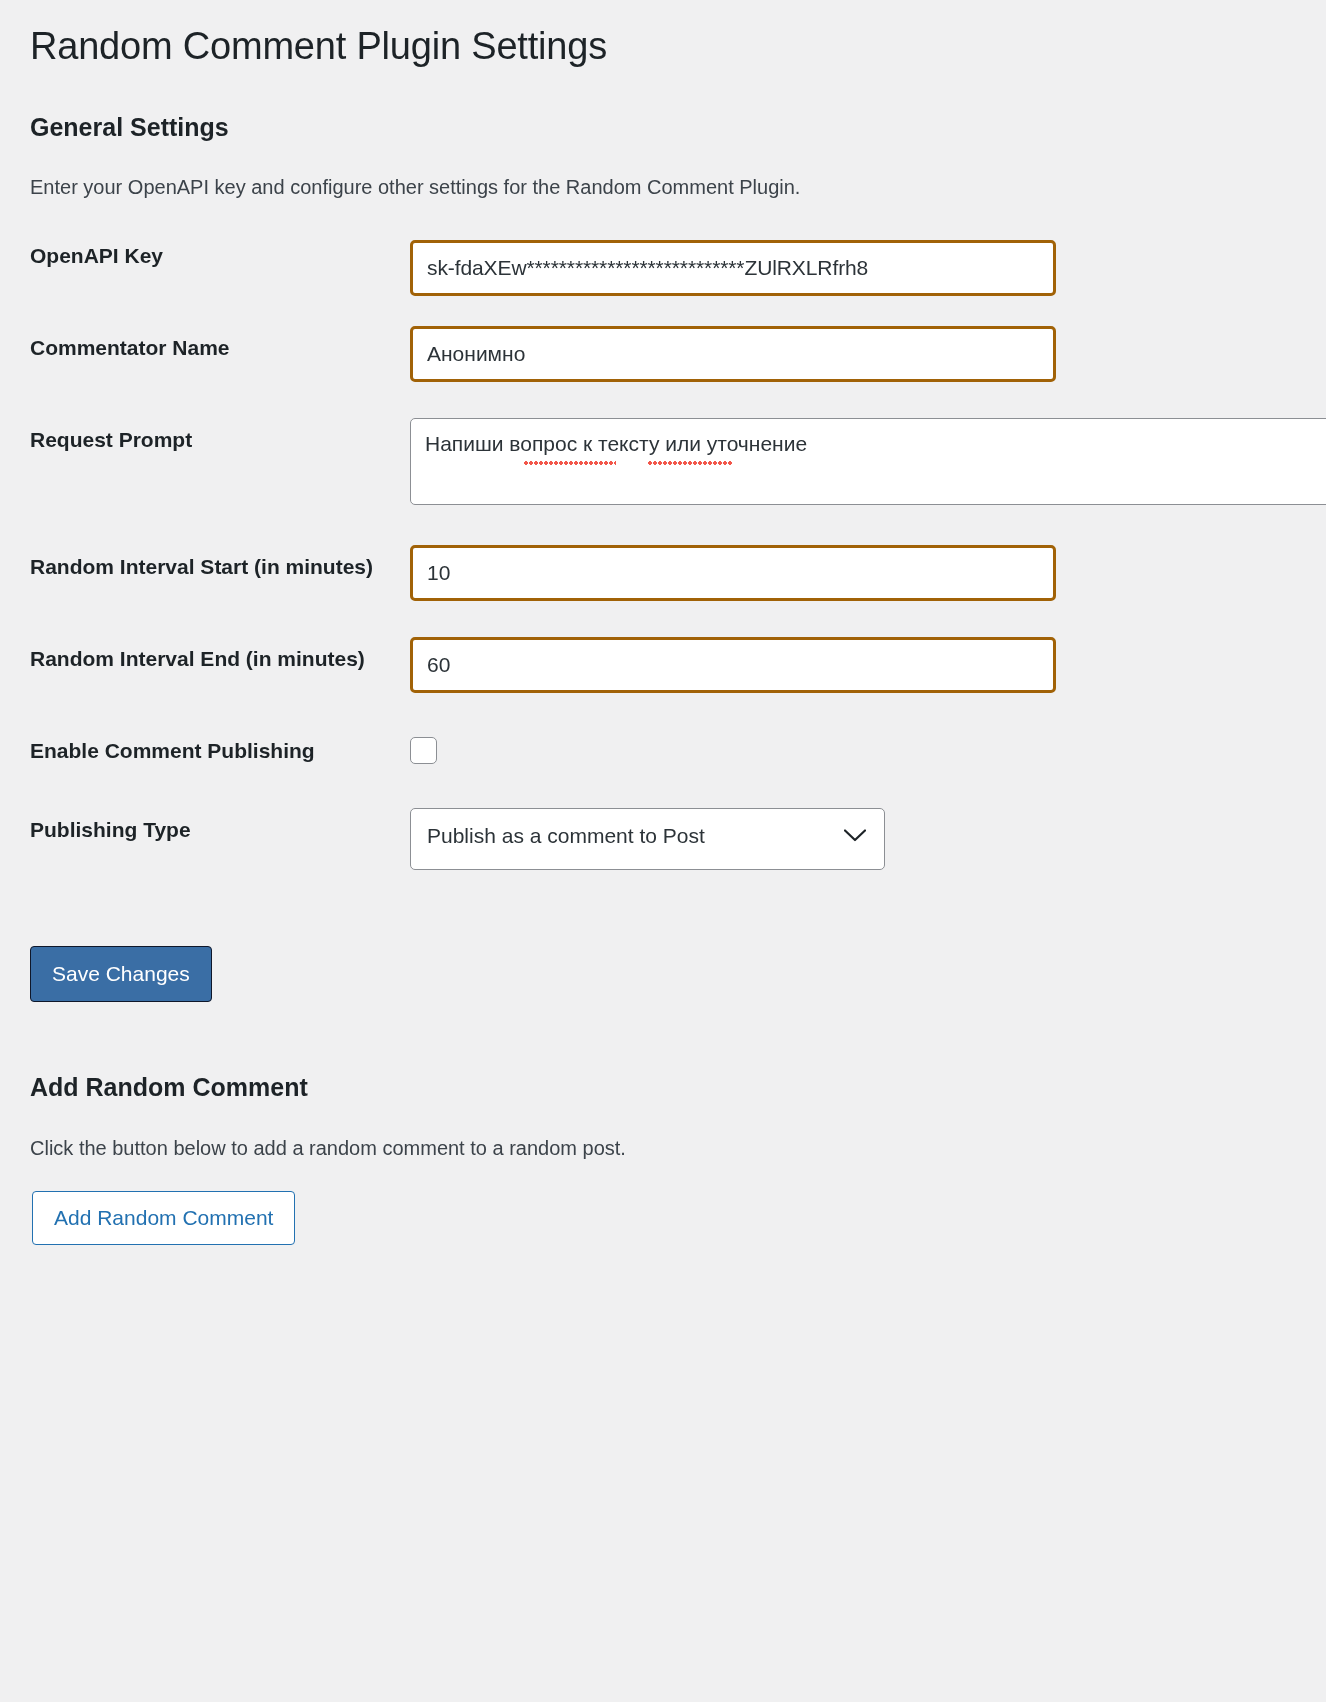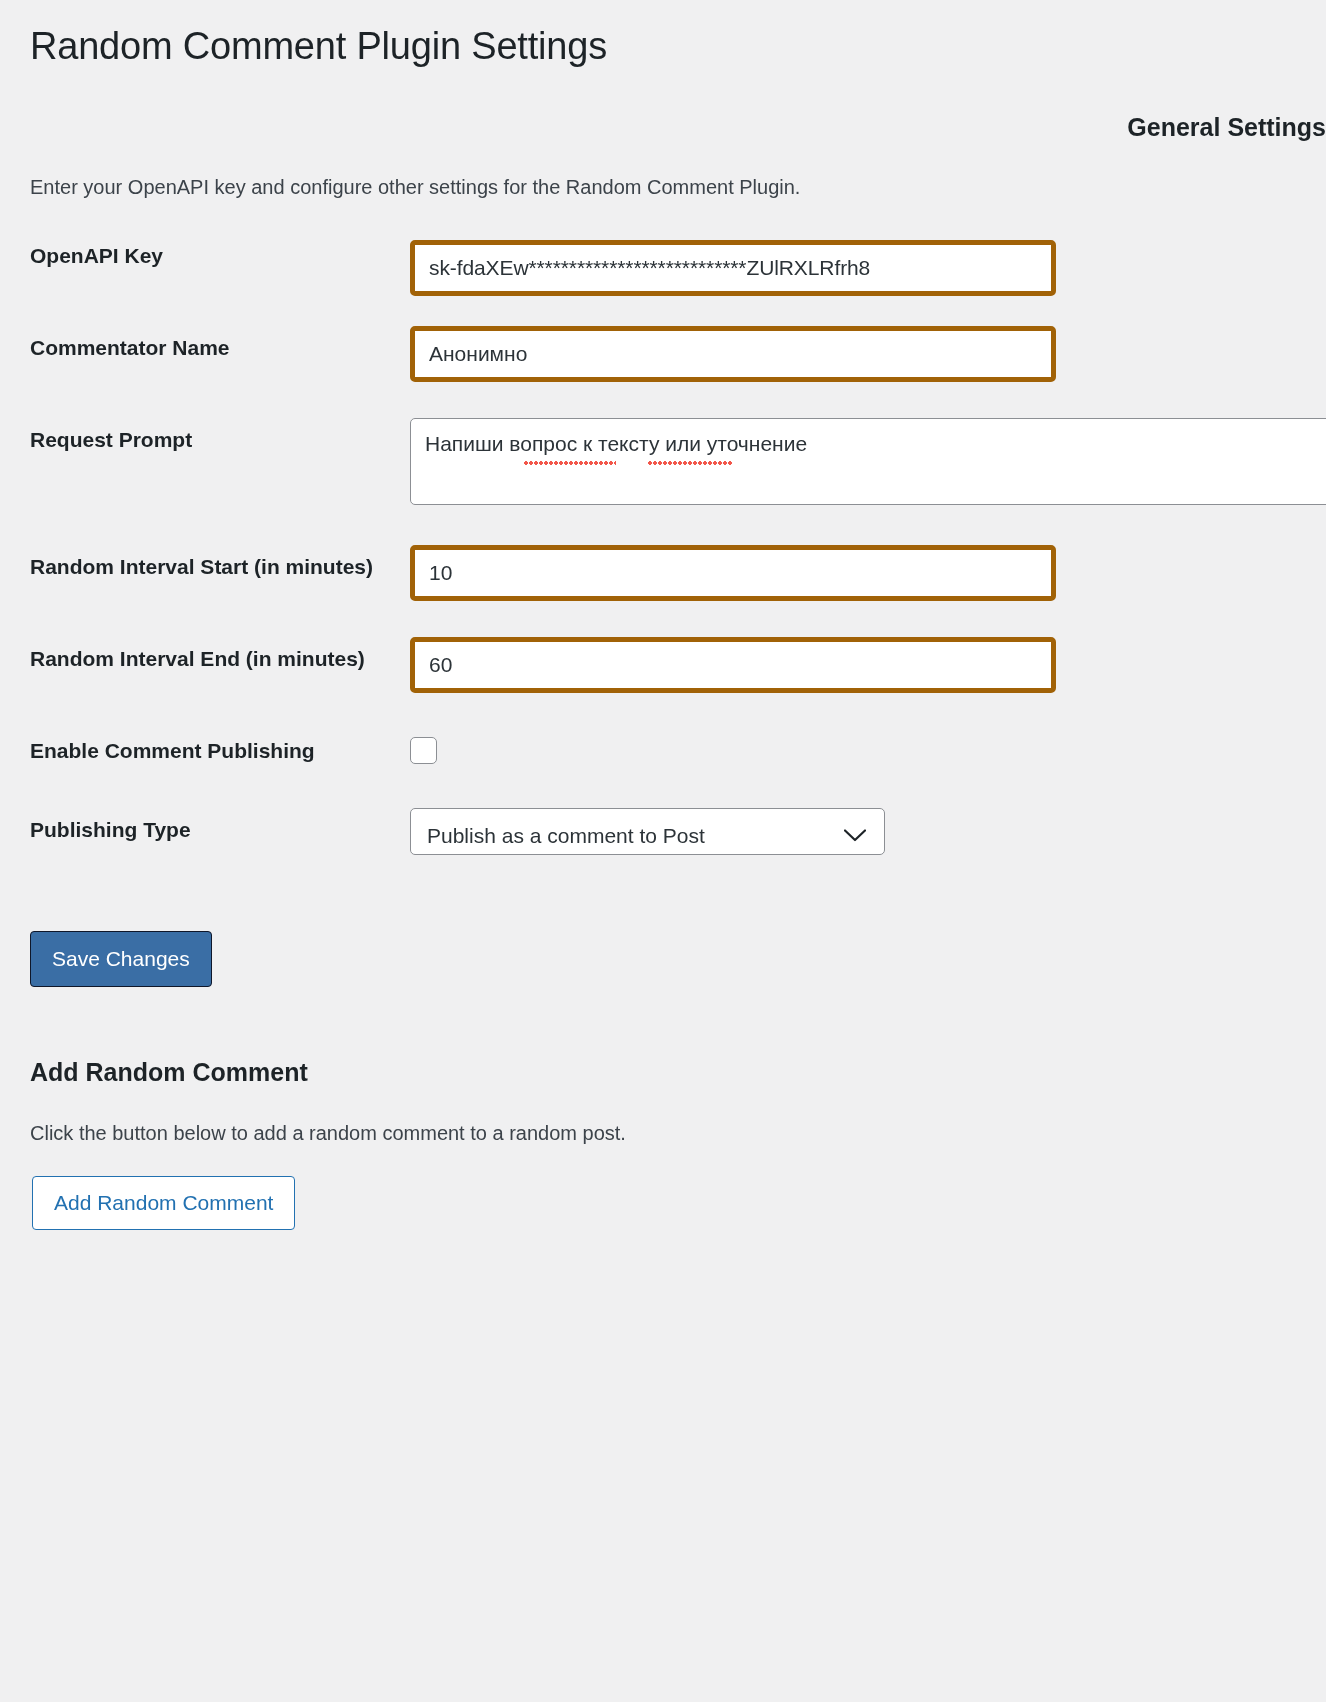--- a/index.html
+++ b/index.html
@@ -31,21 +31,20 @@
     color: #1d2327;
     letter-spacing: -0.2px;
   }
   .section-heading {
     margin: 0;
     padding: 42px 0 0 30px;
     font-size: 25px;
     line-height: 30px;
     font-weight: 700;
     color: #1d2327;
-    text-align: right;
   }
   .section-desc {
     margin: 0;
     padding: 32px 0 0 30px;
     font-size: 20px;
     line-height: 26px;
     font-weight: 400;
     color: #3c434a;
   }
 
@@ -71,21 +70,21 @@
   }
 
   .row-openapi th, .row-openapi td { padding-top: 12px; padding-bottom: 12px; }
 
   input.text-field {
     font-family: "Liberation Sans", sans-serif;
     font-size: 21px;
     line-height: 26px;
     color: #2c3338;
     background: #ffffff;
-    border: 5px solid #a16207;
+    border: 3px solid #a16207;
     border-radius: 5px;
     padding: 12px 14px;
     box-sizing: border-box;
     width: 646px;
     height: 56px;
     outline: none;
   }
   input.text-field.key { letter-spacing: -0.1px; }
 
   textarea.prompt-area {
@@ -134,21 +133,21 @@
     cursor: pointer;
   }
 
   .select-wrap {
     position: relative;
     display: inline-block;
     background: #ffffff;
     border: 1px solid #8c8f94;
     border-radius: 5px;
     box-sizing: border-box;
-    height: 47px;
+    height: 62px;
     cursor: pointer;
   }
   .select-wrap.publishing { width: 475px; }
   .select-wrap.source { width: 326px; }
   .select-label {
     font-size: 21px;
     line-height: 53px;
     color: #2c3338;
     padding-left: 16px;
     display: block;

